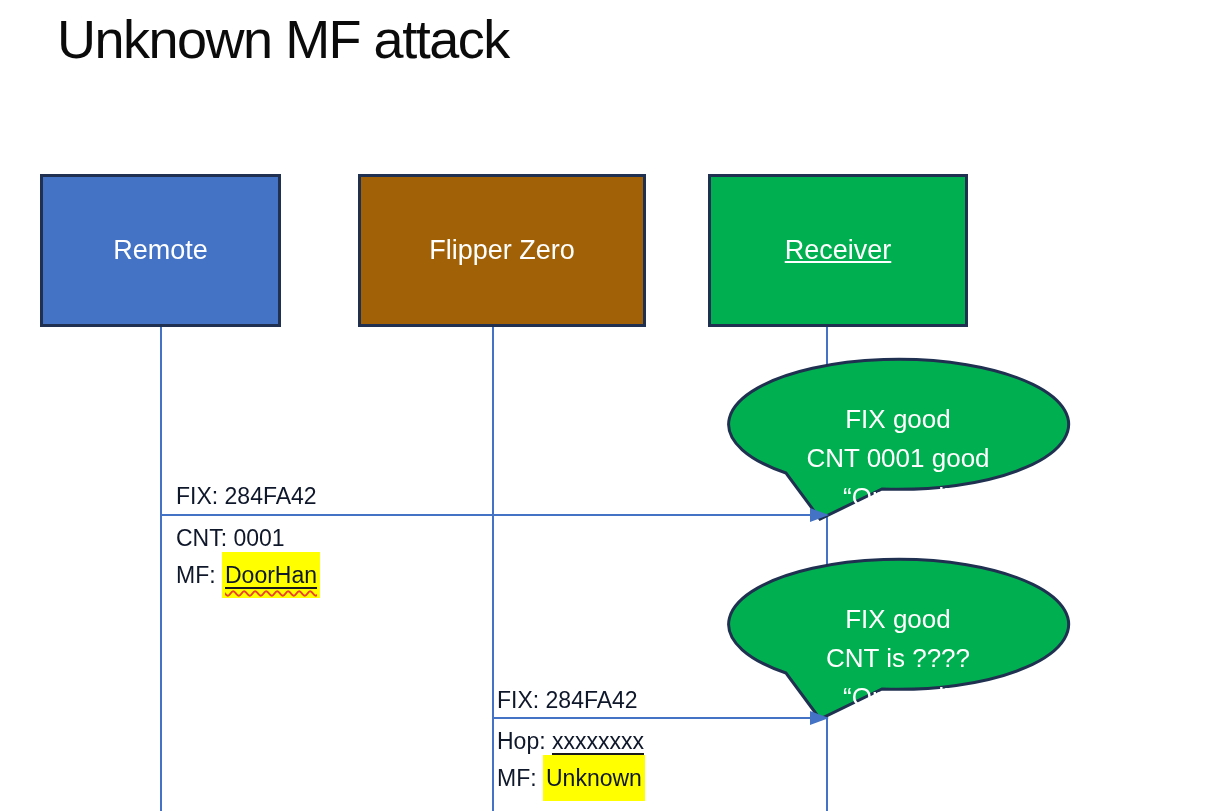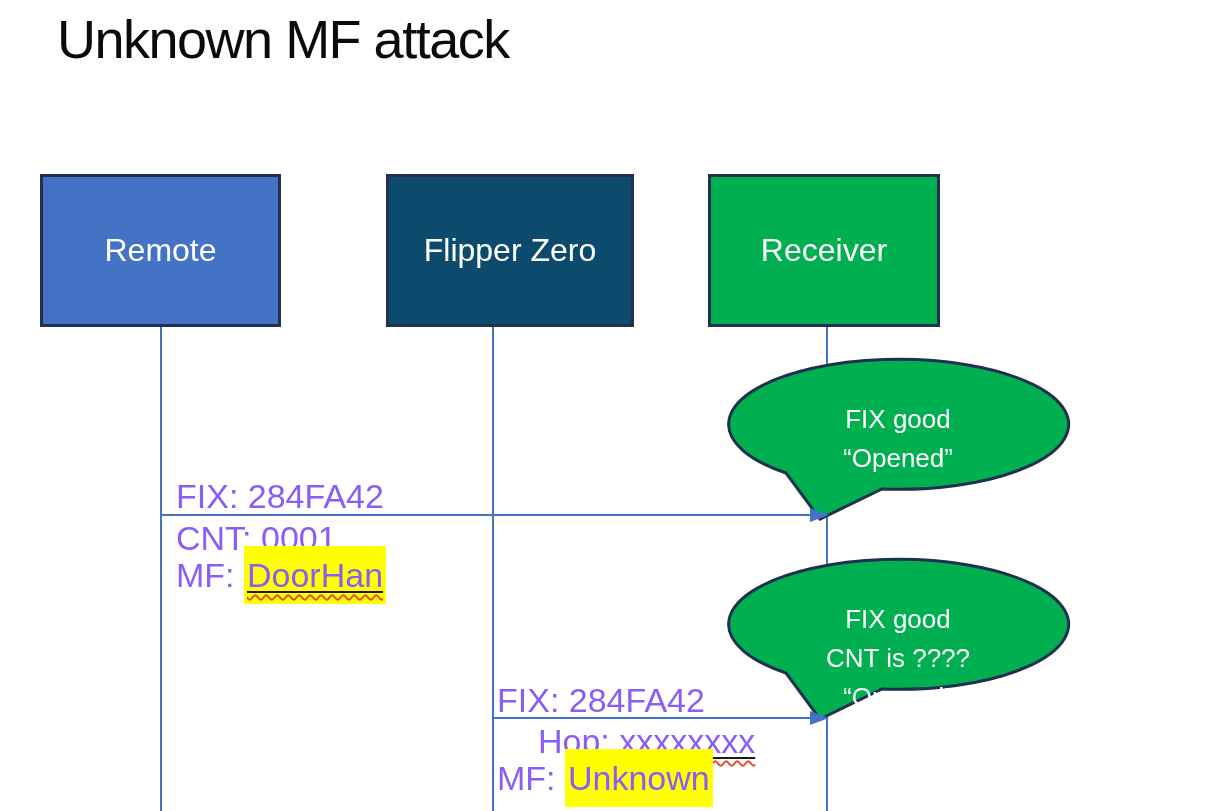--- a/index.html
+++ b/index.html
@@ -13,25 +13,25 @@
     position:absolute; left:57px; top:8px;
     font-size:54px; font-weight:300; letter-spacing:-1.5px;
     color:#0b0b0b; white-space:nowrap;
   }
 
   
   .actor {
     position:absolute; top:174px; height:153px; width:241px;
     border:3px solid #1F3050; box-sizing:border-box;
     display:flex; align-items:center; justify-content:center;
-    color:#ffffff; font-size:32px;text-align:right;
+    color:#ffffff; font-size:27px;text-align:right;
   }
   .actor-remote   { left:40px;  background:#4472C4; }
-  .actor-flipper  { left:386px; background:#0c4a6e; width:248px; }
-  .actor-receiver { left:708px; background:#00B050; width:232px; }
+  .actor-flipper  { left:358px; background:#a16207; width:288px; }
+  .actor-receiver { left:708px; background:#00B050; width:260px;text-decoration:underline; }
 
   
   .lifeline {
     position:absolute; top:327px; width:2px; height:484px;
     background:#4472C4;
   }
   .lifeline-remote   { left:160px; }
   .lifeline-flipper  { left:492px; }
   .lifeline-receiver { left:826px; }
 
@@ -55,28 +55,28 @@
     position:absolute; width:0; height:0;
     border-left:19px solid #4472C4;
     border-top:7px solid transparent;
     border-bottom:7px solid transparent;
   }
   .arrowhead-1 { left:810px; top:508px; }
   .arrowhead-2 { left:810px; top:711px; }
 
   
   .msg {
-    position:absolute; font-size:34px; line-height:30px;
-    color:#8b5cf6; white-space:nowrap;
+    position:absolute; font-size:23px; line-height:30px;
+    color:#0f172a; white-space:nowrap;
   }
   .m1-l1 { left:176px; top:481px; }
   .m1-l2 { left:176px; top:523px; }
   .m1-l3 { left:176px; top:560px; }
   .m2-l1 { left:497px; top:685px; }
-  .m2-l2 { left:497px; top:726px;margin-left:41px; }
+  .m2-l2 { left:497px; top:726px; }
   .m2-l3 { left:497px; top:763px; }
 
   .hl { background:#FFFF00; padding:10px 3px; }
   .sq {
     text-decoration-line:underline;
     text-decoration-style:wavy;
     text-decoration-color:#E8442C;
     text-decoration-thickness:1.5px;
     text-underline-offset:7px;
   }
@@ -108,20 +108,21 @@
   <div class="actor actor-receiver">
     <span>Receiver</span>
   </div>
 
   <div class="callout callout-1">
     <svg width="348" height="168" viewBox="0 0 348 168">
       <path d="M 96 162 L 62 116 A 170 65 0 1 1 158 132 Z" fill="#00B050" stroke="#1F3050" stroke-width="3" stroke-linejoin="miter"></path>
     </svg>
     <div class="callout-text">
       <div>FIX good</div>
+      <div>CNT 0001 good</div>
       <div>“Opened”</div>
     </div>
   </div>
 
   <div class="callout callout-2">
     <svg width="348" height="168" viewBox="0 0 348 168">
       <path d="M 96 162 L 62 116 A 170 65 0 1 1 158 132 Z" fill="#00B050" stroke="#1F3050" stroke-width="3" stroke-linejoin="miter"></path>
     </svg>
     <div class="callout-text">
       <div>FIX good</div>

